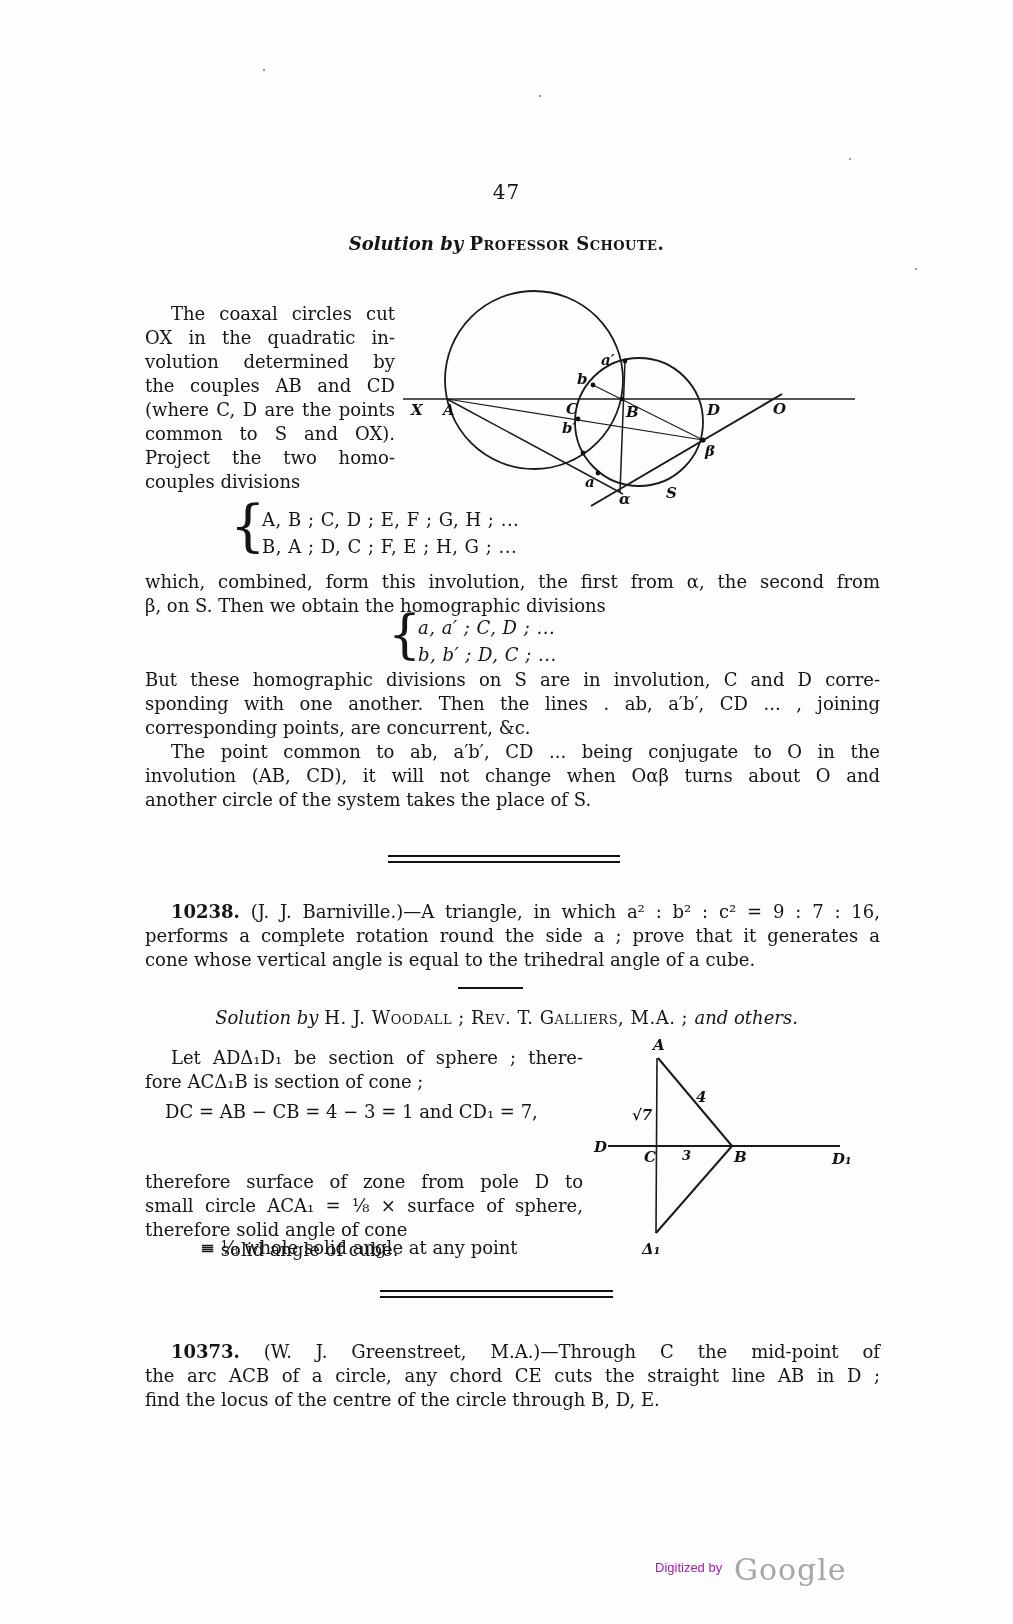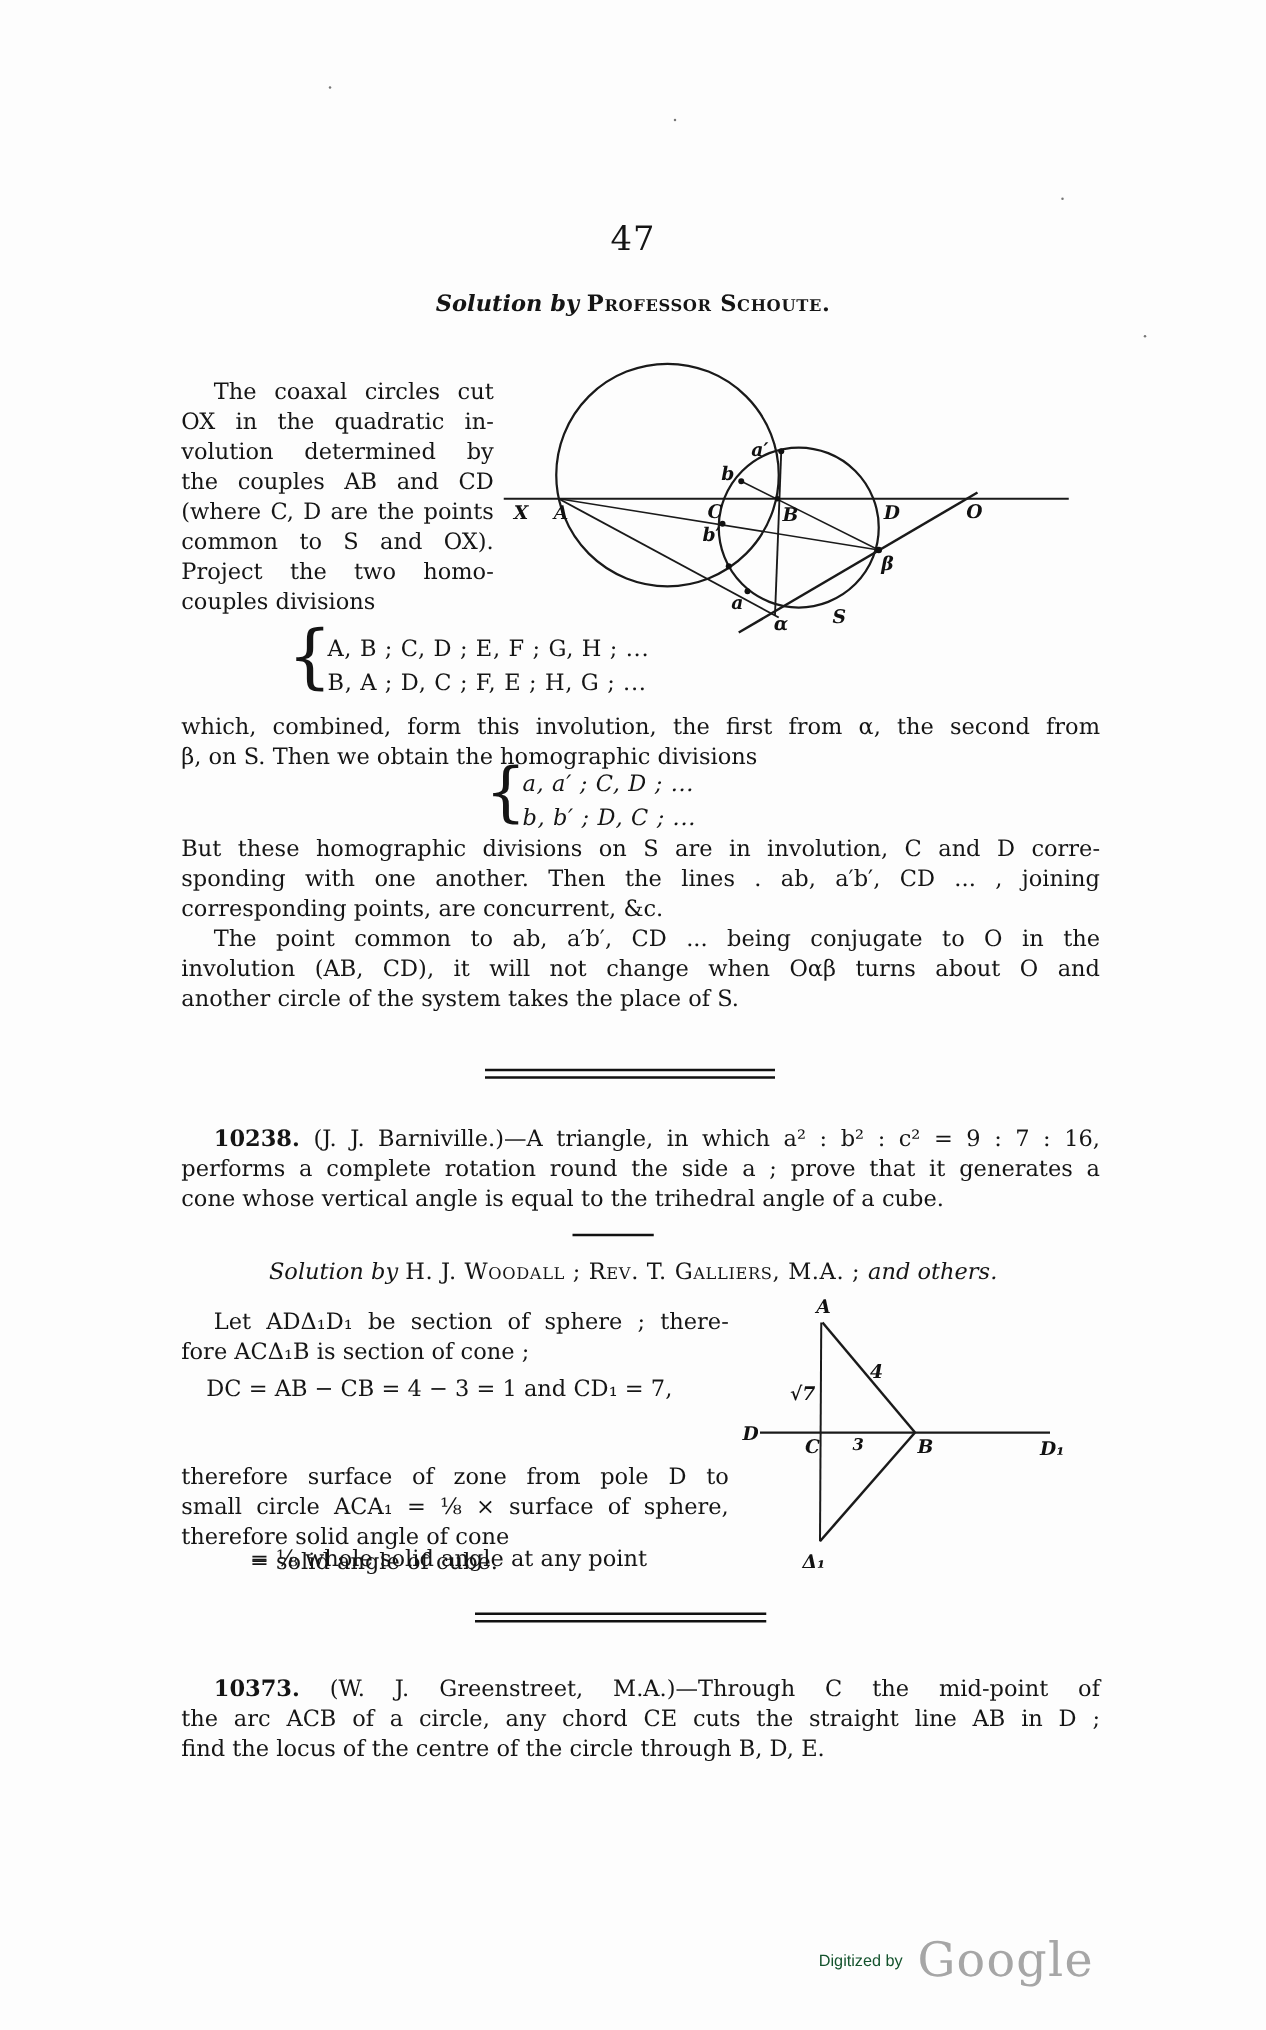--- a/index.html
+++ b/index.html
@@ -3,39 +3,39 @@
 <meta charset="utf-8">
 <style>
   html,body{margin:0;padding:0;background:#e8e8e8;}
   .page{
     position:relative;width:1013px;height:1624px;margin:0 auto;
     background:#fdfdfd;color:#151515;
     font-family:"DejaVu Serif","Liberation Serif",serif;
     font-size:18px;line-height:24px;overflow:hidden;
   }
   .abs{position:absolute;}
-  .pageno{font-size:27px;letter-spacing:1px;text-align:center;width:100%;}
+  .pageno{font-size:20px;letter-spacing:1px;text-align:center;width:100%;}
   .solhead{width:100%;text-align:center;font-size:18px;}
   .solhead .ital{font-style:italic;}
   .solhead .sc{font-variant:small-caps;letter-spacing:.5px;}
   .jline{text-align:justify;text-align-last:justify;white-space:normal;}
   .nline{text-align:left;text-align-last:left;}
   .indent{text-indent:26px;}
   .col{width:250px;left:145px;}
   .wide{width:735px;left:145px;}
   .col2{width:438px;left:145px;}
   .brace{font-size:56px;font-weight:400;line-height:56px;font-family:"DejaVu Serif",serif;}
   .brow{line-height:27px;letter-spacing:.5px;}
   .rule2{border-top:2px solid #111;border-bottom:2px solid #111;height:4px;}
   .rule1{background:#111;height:2px;}
   .bold{font-weight:bold;}
   svg text{font-family:"DejaVu Serif","Liberation Serif",serif;font-style:italic;font-weight:bold;font-size:15px;fill:#111;}
   svg .geo{stroke:#1a1a1a;fill:none;}
-  .gfoot-small{font-family:"Liberation Sans","DejaVu Sans",sans-serif;font-size:13px;color:#14532d;}
-  .gfoot-logo{font-family:"DejaVu Serif",serif;font-size:38px;color:#a6a6a6;letter-spacing:1px;font-weight:400;}
+  .gfoot-small{font-family:"Liberation Sans","DejaVu Sans",sans-serif;font-size:13px;color:#a21caf;}
+  .gfoot-logo{font-family:"DejaVu Serif",serif;font-size:30px;color:#a6a6a6;letter-spacing:1px;font-weight:400;}
   .speck{position:absolute;background:#777;width:2px;height:2px;border-radius:50%;}
 </style>
 </head>
 <body>
 
 <div class="page">
 
   <div class="abs pageno" style="top:180px;left:0;">47</div>
 
   <div class="abs solhead" style="top:232px;left:0;font-weight:bold;">

